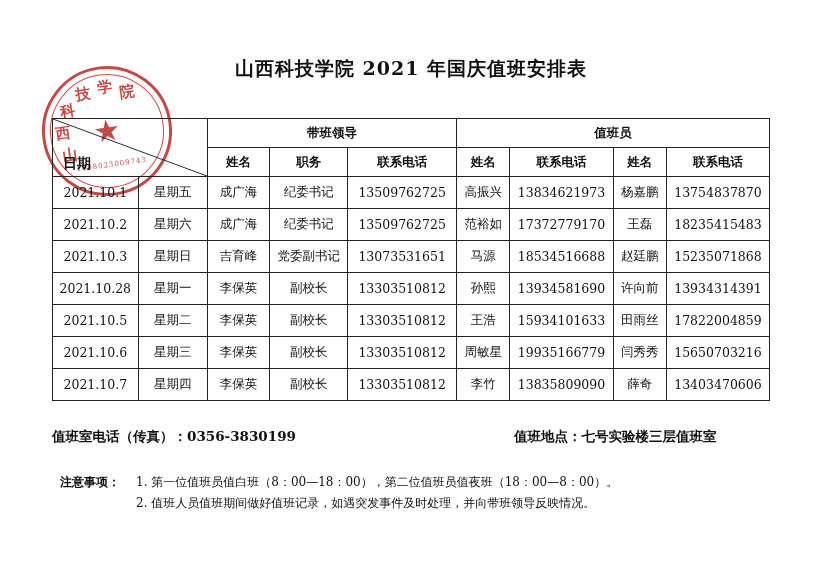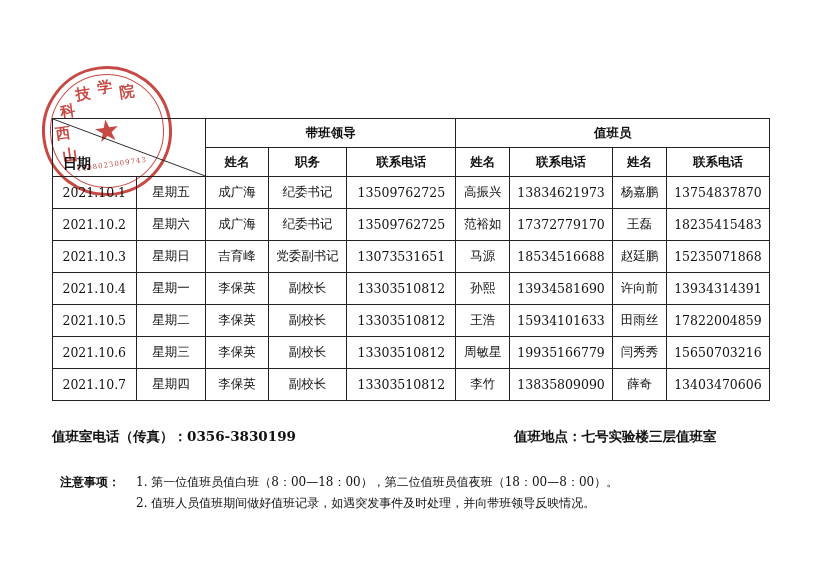--- a/index.html
+++ b/index.html
@@ -199,20 +199,21 @@
   }
   .note-line.first {
     margin-left: 76px;
   }
 </style>
 </head>
 <body>
 
 <div class="page">
 
+  <div class="title">山西科技学院 2021 年国庆值班安排表</div>
 
   <div class="seal">
     <div class="inner-ring"></div>
     <div class="seal-text">
       <div class="seal-char" style="transform: rotate(-115deg) translate(0,-44px) rotate(115deg);">山</div>
       <div class="seal-char" style="transform: rotate(-85deg) translate(0,-44px) rotate(85deg);">西</div>
       <div class="seal-char" style="transform: rotate(-55deg) translate(0,-44px) rotate(55deg);">科</div>
       <div class="seal-char" style="transform: rotate(-25deg) translate(0,-44px) rotate(25deg);">技</div>
       <div class="seal-char" style="transform: rotate(5deg) translate(0,-44px) rotate(-5deg);">学</div>
       <div class="seal-char" style="transform: rotate(35deg) translate(0,-44px) rotate(-35deg);">院</div>
@@ -275,21 +276,21 @@
         <td class="col-name bold">吉育峰</td>
         <td class="col-duty bold">党委副书记</td>
         <td class="col-phone">13073531651</td>
         <td class="col-dn">马源</td>
         <td class="col-dphone">18534516688</td>
         <td class="col-dn">赵廷鹏</td>
         <td class="col-dphone">15235071868</td>
       </tr>
 
       <tr>
-        <td class="col-date">2021.10.4</td>
+        <td class="col-date">2021.10.28</td>
         <td class="col-week bold">星期一</td>
         <td class="col-name bold">李保英</td>
         <td class="col-duty bold">副校长</td>
         <td class="col-phone">13303510812</td>
         <td class="col-dn">孙熙</td>
         <td class="col-dphone">13934581690</td>
         <td class="col-dn">许向前</td>
         <td class="col-dphone">13934314391</td>
       </tr>
 

